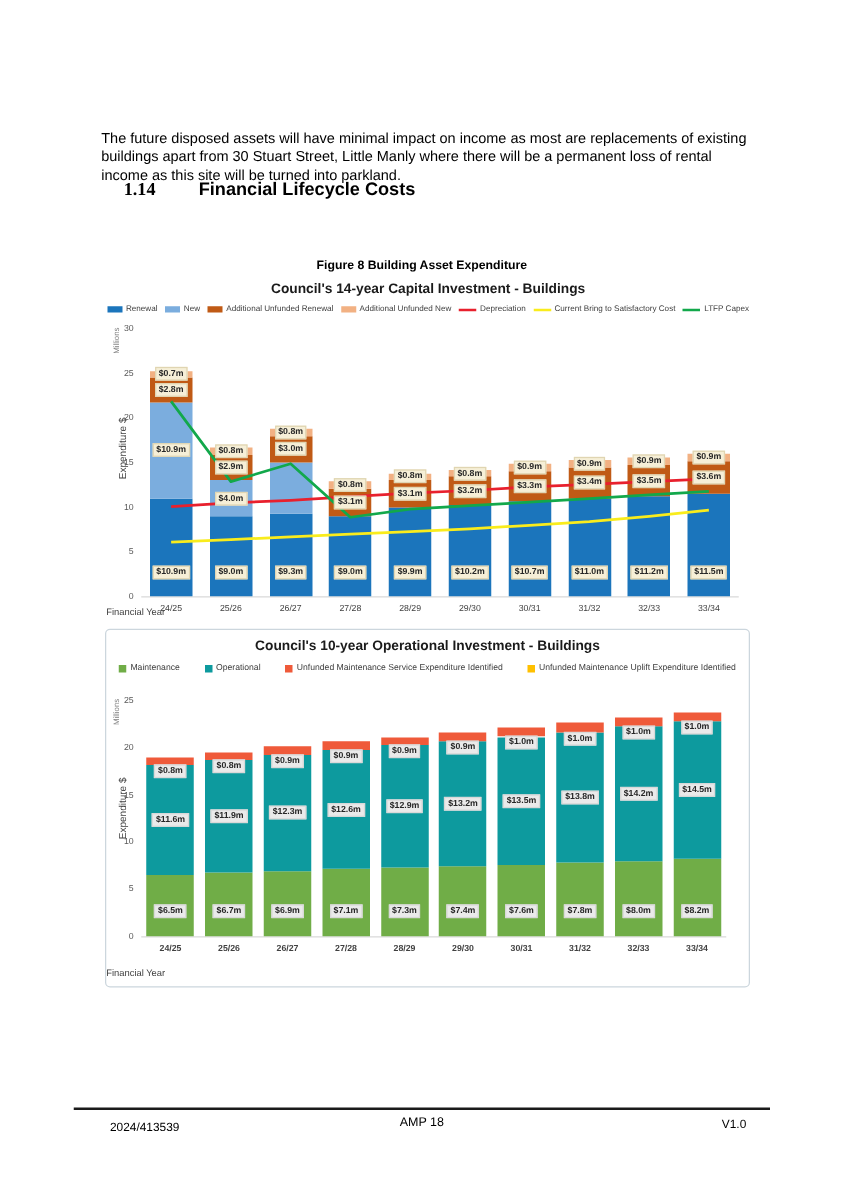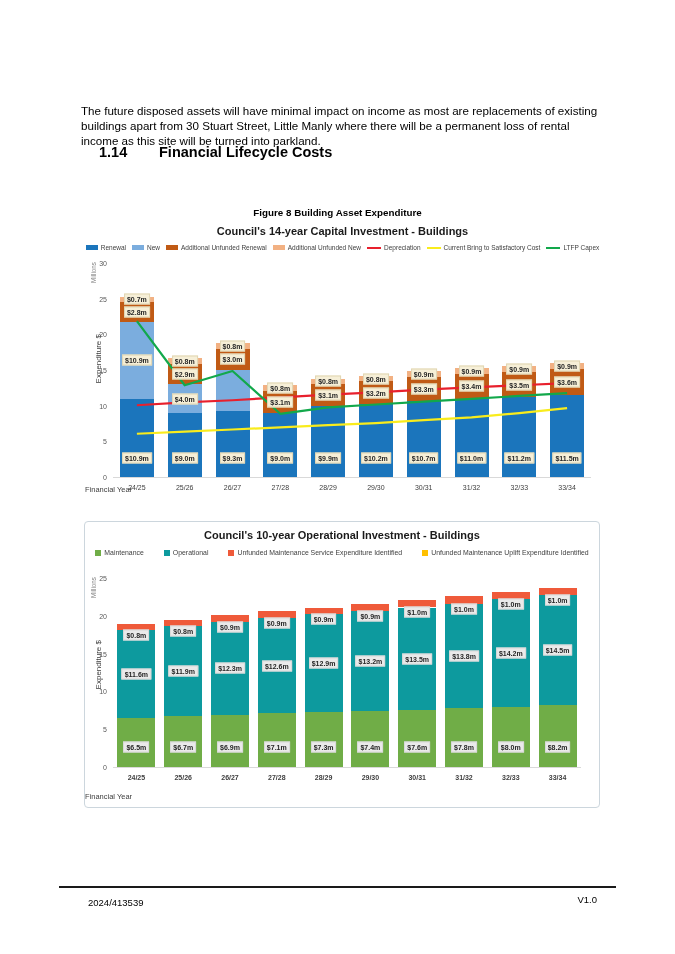--- a/index.html
+++ b/index.html
@@ -1,26 +1,26 @@
 <!DOCTYPE html>
 <html><head>
 <meta charset="utf-8">
 <style>
   html,body{margin:0;padding:0;background:#fff;}
   .page{position:relative;width:675px;height:954px;background:#ffffff;font-family:"Liberation Sans",sans-serif;color:#000;overflow:hidden;}
   .para{position:absolute;left:81px;width:522px;font-size:11.6px;line-height:1.33;}
   .para1{top:91px;}
   .para2{top:172px;}
   .heading{position:absolute;top:144px;left:99px;font-size:14.5px;font-weight:bold;}
-  .heading .num{display:inline-block;width:60px;}
+  .heading .num{display:inline-block;width:60px;font-family:Liberation Serif, serif;}
   .fig-caption{position:absolute;top:207px;left:0;right:0;text-align:center;font-size:9.8px;font-weight:bold;}
 
   .chart{position:absolute;background:#fff;}
   .chart1{left:85px;top:222px;width:515px;height:273px;}
-  .chart2{left:84px;top:521px;width:514px;height:285px;border:1px solid #ccd6dd;border-radius:4px;}
+  .chart2{left:84px;top:503px;width:514px;height:285px;border:1px solid #ccd6dd;border-radius:4px;}
   .chart-title{position:absolute;left:0;right:0;text-align:center;font-weight:bold;font-size:11px;color:#1a1a1a;}
   .chart1 .chart-title{top:3px;}
   .chart2 .chart-title{top:7px;}
   .legend{position:absolute;left:0;right:0;display:flex;justify-content:center;align-items:center;white-space:nowrap;}
   .chart1 .legend{top:22px;gap:6px;font-size:6.5px;color:#404040;}
   .chart2 .legend{top:27px;gap:20px;font-size:6.9px;color:#404040;}
   .lg-item{display:inline-flex;align-items:center;gap:3px;}
   .sw{display:inline-block;}
   .chart1 .sw-bar{width:12px;height:5px;}
   .chart2 .sw-bar{width:6px;height:6px;}
@@ -290,15 +290,16 @@
         <div class="seg-label" style="left: 304.2px; bottom: 154.602px;">$1.0m</div>
         <div class="seg-label" style="left: 351px; bottom: 158.382px;">$1.0m</div>
         <div class="seg-label" style="left: 397.8px; bottom: 162.918px;">$1.0m</div>
         <div class="seg-label" style="left: 444.6px; bottom: 166.698px;">$1.0m</div>
       </div>
     <div class="xlabel">Financial Year</div>
   </div>
 
   <div class="footer-rule"></div>
   <div class="footer-left">2024/413539</div>
+  <div class="footer-center">AMP 18</div>
   <div class="footer-right">V1.0</div>
 
 </div>
 
 </body></html>

